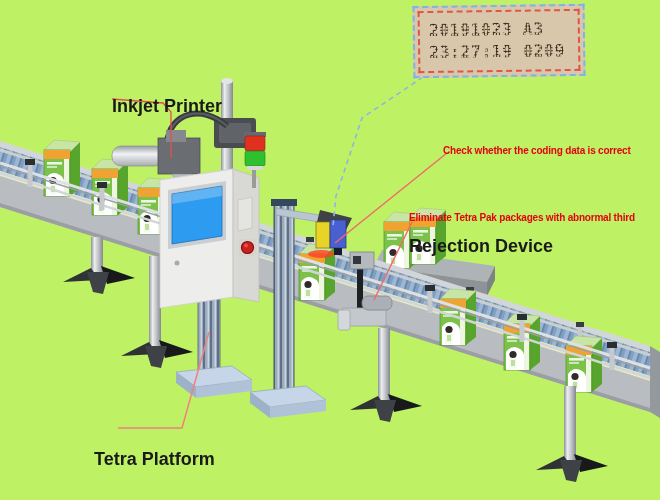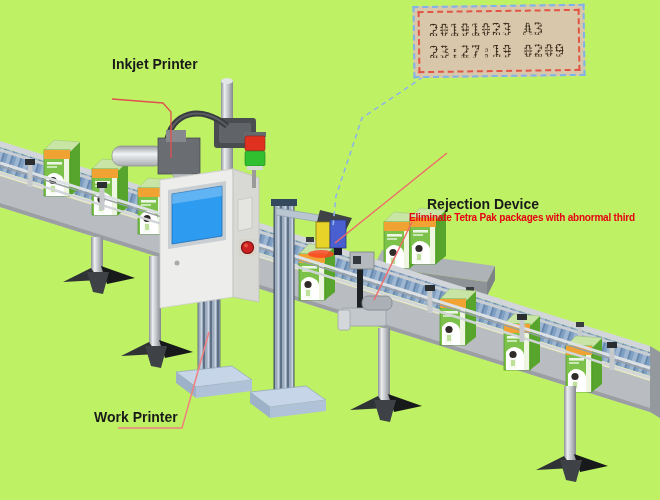--- a/index.html
+++ b/index.html
@@ -1,20 +1,20 @@
 <!DOCTYPE html>
 <html style="--label-accent: #e60012; --screen-blue: #2d9bf0; --stack-red: #e03020; --stack-green: #2fbf2f; --package-green: #7cc24a; --camera-blue: #4a5fd0; --sensor-yellow: #e8d428; --belt-slat: #7fa0c2; --code-bg: #d9c7ab; --code-border-red: #e05545; --code-border-blue: #7fb2e8;"><head>
 <meta charset="utf-8">
 <style>
   html,body{margin:0;padding:0;background:#ffffff;}
   .stage{position:relative;width:660px;height:500px;background:#bef264;overflow:hidden;
          font-family:"Liberation Sans",sans-serif;}
   .stage svg{position:absolute;left:0;top:0;}
   .lbl{position:absolute;z-index:3;white-space:nowrap;color:#1a1a1a;font-weight:bold;line-height:1.15;}
-  .lbl.t{font-size:14px;}
+  .lbl.t{font-size:18px;margin-top:40px;}
   .lbl.s{font-size:10px;letter-spacing:-0.2px;}
   .lbl.red{color:var(--label-accent,#e60012);}
   
   .code-panel{position:absolute;z-index:3;left:413px;top:5px;width:172px;height:72px;
       background:var(--code-bg,#d9c7ab);border:2px dashed var(--code-border-blue,#7fb2e8);
       box-sizing:border-box;transform:rotate(-0.8deg);}
   .code-panel .inner{position:absolute;inset:3px;border:2px dashed var(--code-border-red,#e05545);
       display:flex;flex-direction:column;justify-content:center;padding-left:9px;box-sizing:border-box;}
   .code-line{font-family:"DejaVu Sans Mono",monospace;font-weight:bold;font-size:16.5px;
       line-height:1.35;color:#36291a;letter-spacing:0.5px;
@@ -233,19 +233,20 @@
 <div class="code-panel">
   <div class="inner">
     <div class="code-line">20191023 A3</div>
     <div class="code-line">23:27:19 0209</div>
   </div>
 </div>
 
 <div class="lbl t" style="left:112px;top:56px;">Inkjet Printer</div>
 
 
-
-<div class="lbl t" style="left:427px;top:196px;">Rejection Device</div>
+<div class="lbl s red" style="left:443px;top:145px;">Check whether the coding data is correct</div>
+
+<div class="lbl t" style="left:409px;top:196px;">Rejection Device</div>
 <div class="lbl s red" style="left:409px;top:212px;">Eliminate Tetra Pak packages with abnormal third</div>
 
-<div class="lbl t" style="left:94px;top:409px;">Work Printer</div>
+<div class="lbl t" style="left:94px;top:409px;">Tetra Platform</div>
 
 </div>
 
 </body></html>

